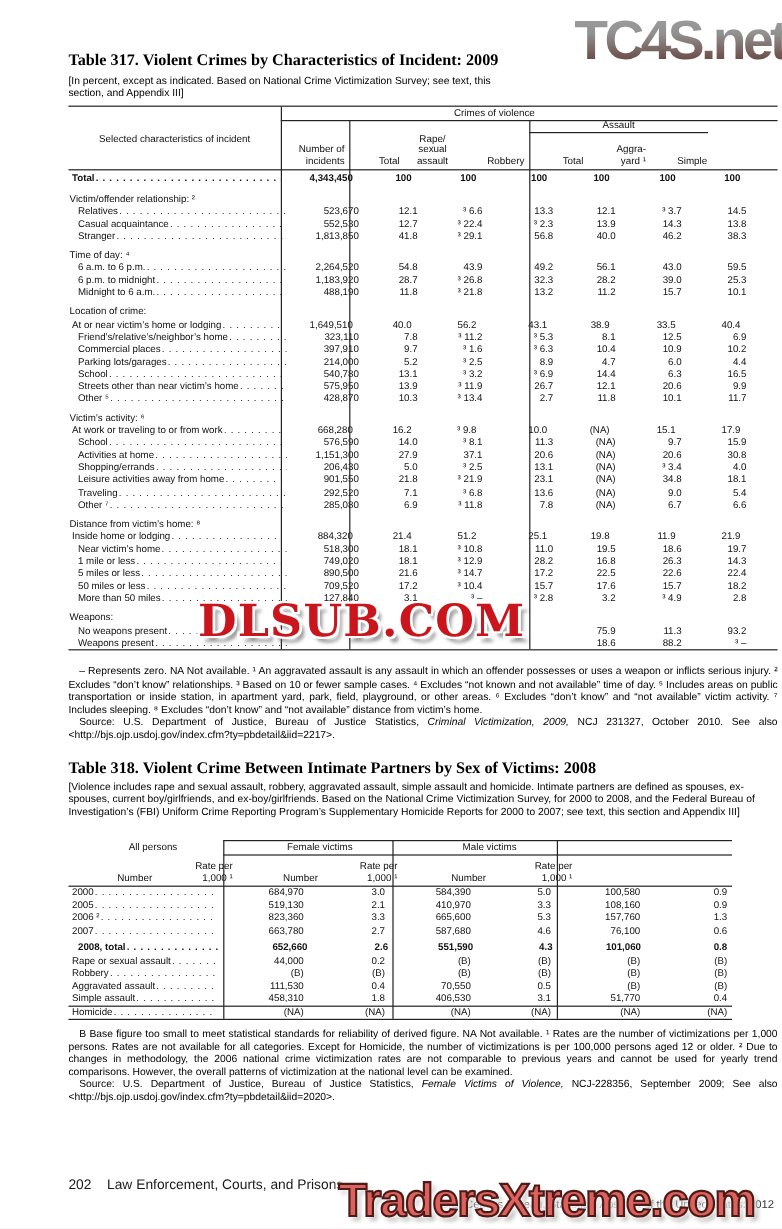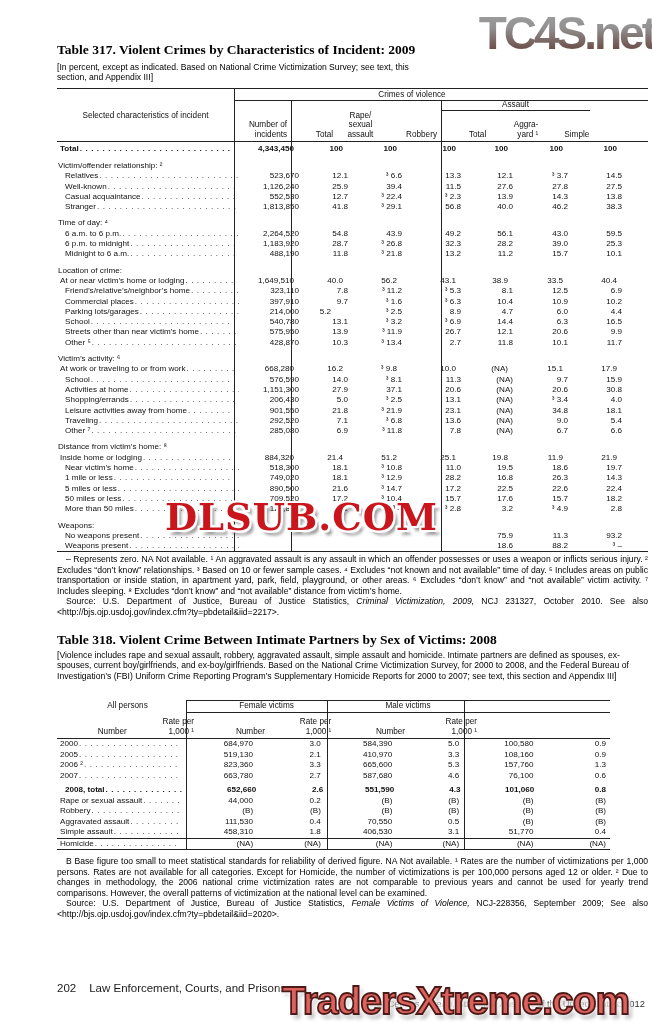--- a/index.html
+++ b/index.html
@@ -138,33 +138,20 @@
           <div class="vcell" style="width: 57px;">523,670</div>
           <div class="vcell" style="width: 45px;">12.1</div>
           <div class="vcell" style="width: 50px;">³ 6.6</div>
           <div class="vcell" style="width: 55px;">13.3</div>
           <div class="vcell" style="width: 48px;">12.1</div>
           <div class="vcell" style="width: 51px;">³ 3.7</div>
           <div class="vcell" style="width: 50px;">14.5</div>
         </div>
         <div class="trow">
           <div class="lcell" style="width: 177px; padding-left: 8px;">
-            <div class="ltxt">Well-known</div>
-            <div class="dots"></div>
-          </div>
-          <div class="vcell" style="width: 57px;">1,126,240</div>
-          <div class="vcell" style="width: 45px;">25.9</div>
-          <div class="vcell" style="width: 50px;">39.4</div>
-          <div class="vcell" style="width: 55px;">11.5</div>
-          <div class="vcell" style="width: 48px;">27.6</div>
-          <div class="vcell" style="width: 51px;">27.8</div>
-          <div class="vcell" style="width: 50px;">27.5</div>
-        </div>
-        <div class="trow">
-          <div class="lcell" style="width: 177px; padding-left: 8px;">
             <div class="ltxt">Casual acquaintance</div>
             <div class="dots"></div>
           </div>
           <div class="vcell" style="width: 57px;">552,530</div>
           <div class="vcell" style="width: 45px;">12.7</div>
           <div class="vcell" style="width: 50px;">³ 22.4</div>
           <div class="vcell" style="width: 55px;">³ 2.3</div>
           <div class="vcell" style="width: 48px;">13.9</div>
           <div class="vcell" style="width: 51px;">14.3</div>
           <div class="vcell" style="width: 50px;">13.8</div>
@@ -271,21 +258,21 @@
           <div class="vcell" style="width: 48px;">10.4</div>
           <div class="vcell" style="width: 51px;">10.9</div>
           <div class="vcell" style="width: 50px;">10.2</div>
         </div>
         <div class="trow">
           <div class="lcell" style="width: 177px; padding-left: 8px;">
             <div class="ltxt">Parking lots/garages</div>
             <div class="dots"></div>
           </div>
           <div class="vcell" style="width: 57px;">214,000</div>
-          <div class="vcell" style="width: 45px; text-align: center;">5.2</div>
+          <div class="vcell" style="width: 45px;">5.2</div>
           <div class="vcell" style="width: 50px;">³ 2.5</div>
           <div class="vcell" style="width: 55px;">8.9</div>
           <div class="vcell" style="width: 48px;">4.7</div>
           <div class="vcell" style="width: 51px;">6.0</div>
           <div class="vcell" style="width: 50px;">4.4</div>
         </div>
         <div class="trow">
           <div class="lcell" style="width: 177px; padding-left: 8px;">
             <div class="ltxt">School</div>
             <div class="dots"></div>

